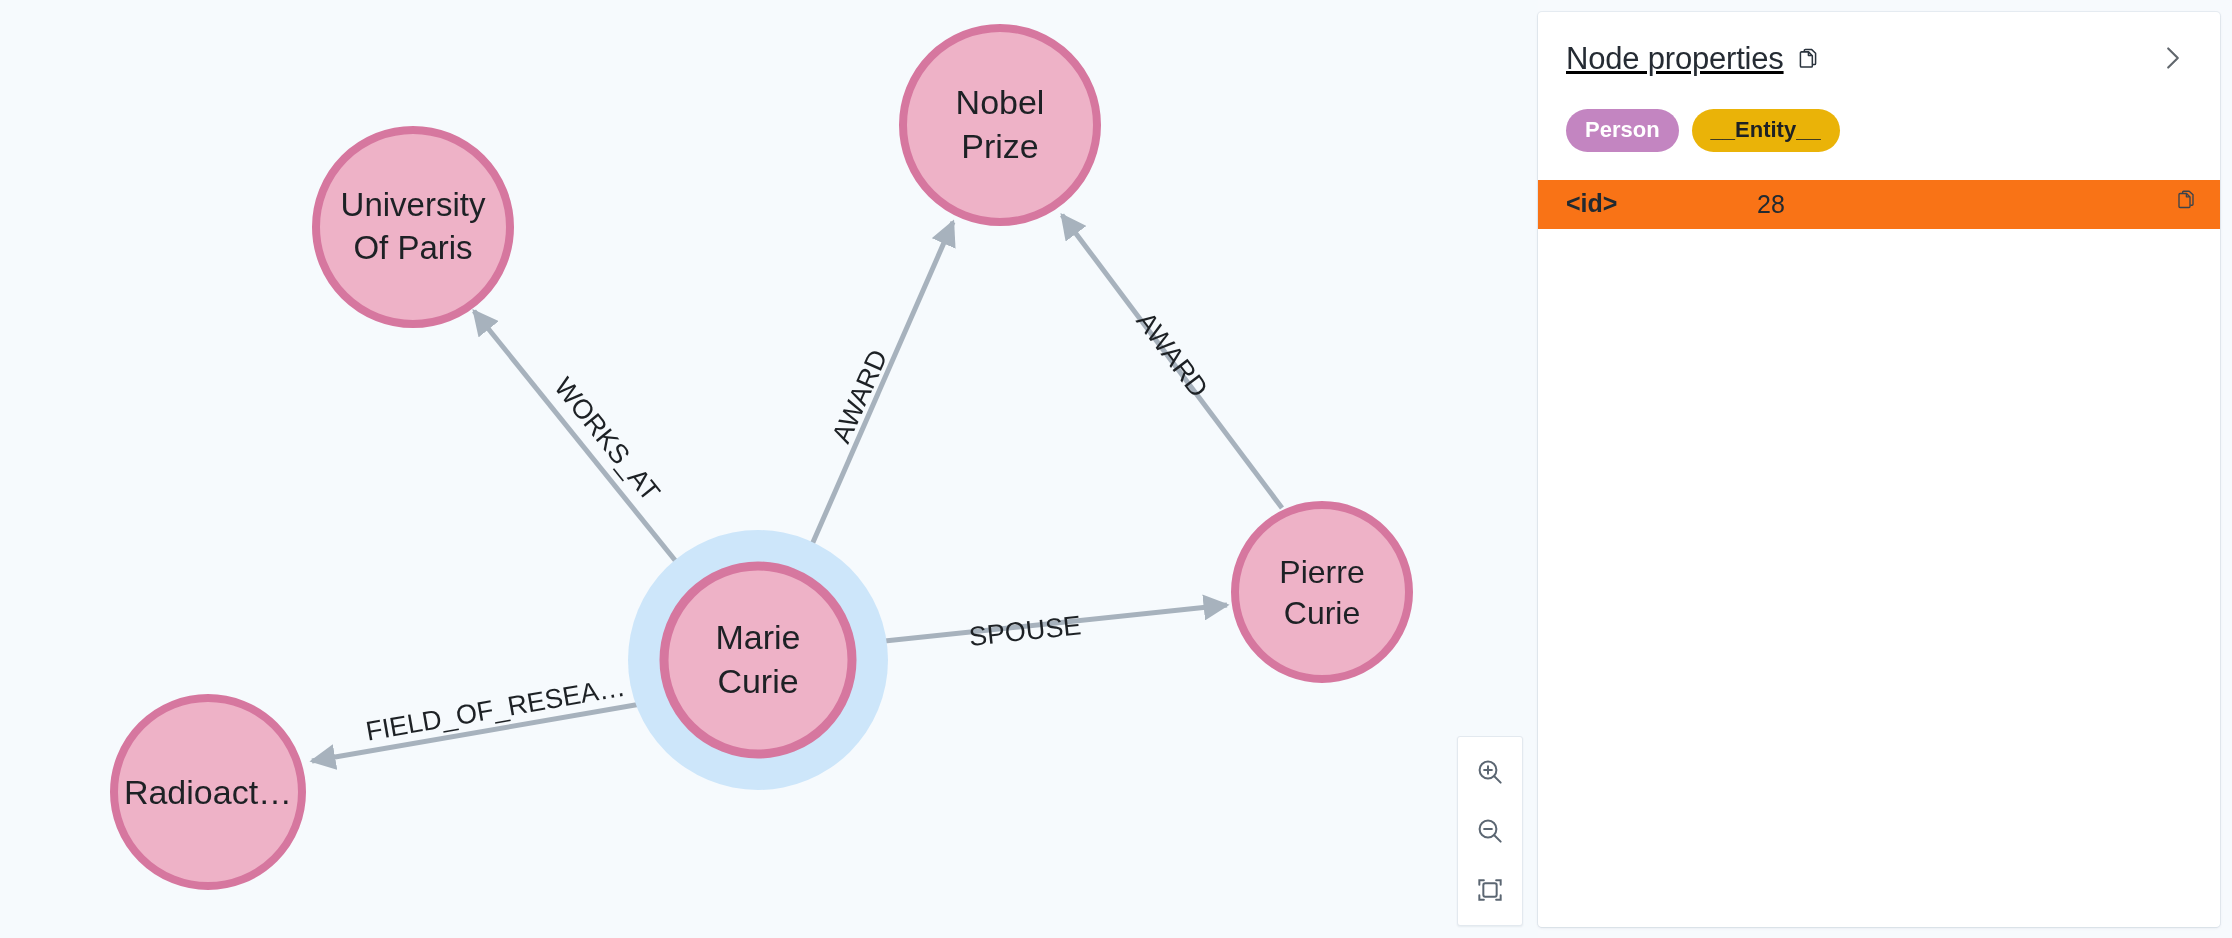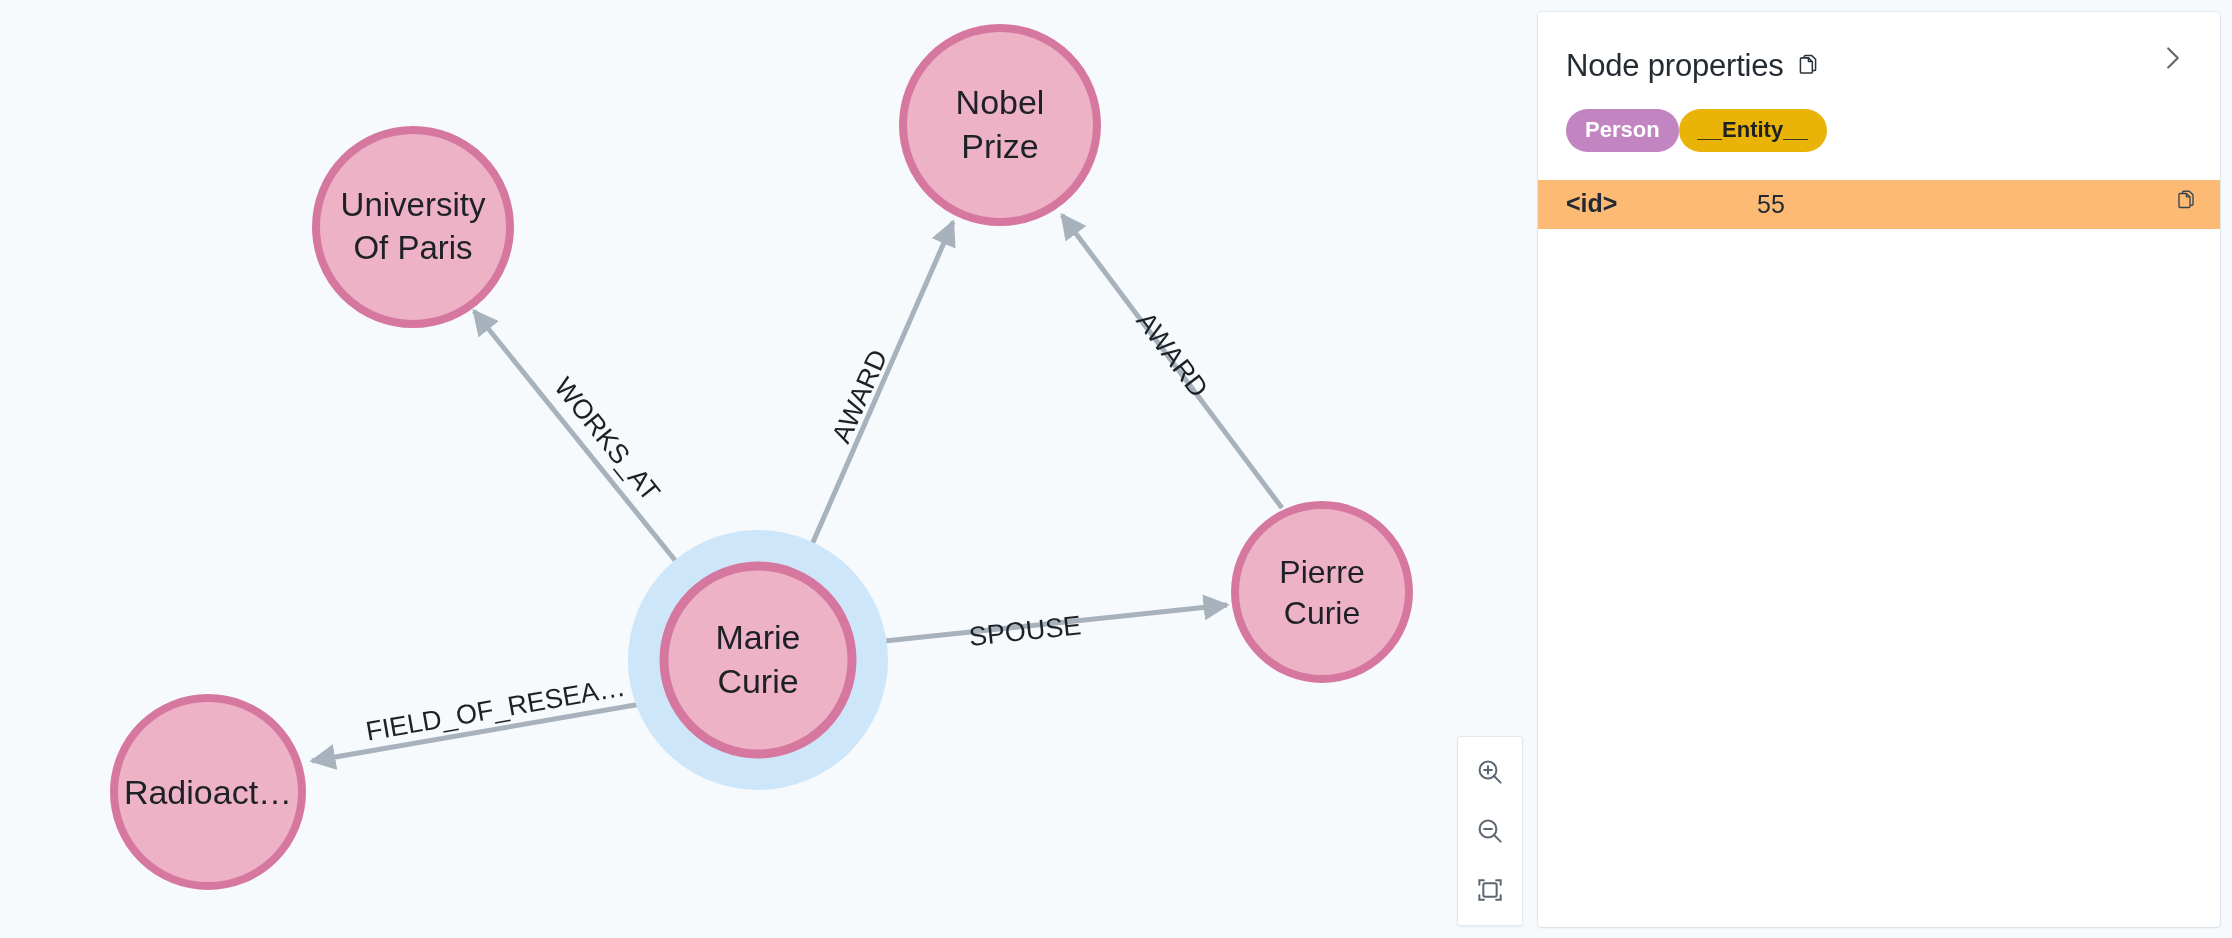--- a/index.html
+++ b/index.html
@@ -83,23 +83,24 @@
     height: 915px;
     background: #ffffff;
     border-radius: 4px;
     box-shadow: 0 1px 3px rgba(25,45,75,0.10), 0 0 0 1px rgba(230,236,242,0.9);
     box-sizing: border-box;
     padding: 0;
     overflow: hidden;
   }
   .panel-header {
     display: flex;
-    align-items: flex-end;
+    align-items: center;
     justify-content: space-between;
     padding: 24px 26px 0 28px;
+    text-decoration: underline;
   }
   .panel-title-wrap {
     display: flex;
     align-items: center;
     gap: 11px;
   }
   .panel-title {
     font-size: 31px;
     color: #252b33;
     font-weight: 400;
@@ -111,21 +112,21 @@
     cursor: pointer;
     padding: 4px 6px;
     display:flex;
     align-items:center;
     background: transparent;
     border: none;
   }
 
   .label-pills {
     display: flex;
-    gap: 0;
+    gap: 13px;
     padding: 26px 28px 0 28px;
     flex-wrap: wrap;
     text-align: center;
   }
   .pill {
     border-radius: 22px;
     padding: 7px 19px 8px 19px;
     font-size: 22px;
     font-weight: bold;
     line-height: 1.25;
@@ -154,21 +155,21 @@
     padding-left: 6px;
     padding-right: 16px;
     word-break: break-word;
     line-height: 1.2;
   }
   .prop-row .prop-copy {
     width: 58px;
     padding-right: 22px;
     text-align: right;
   }
-  .prop-row.striped { background: #fdba74; }
+  .prop-row.striped { background: #f97316; }
   .prop-copy span { cursor: pointer; display:inline-block; }
 </style>
 </head>
 <body>
 
 <div id="app">
 
   <div id="graph-canvas">
     <svg id="graph-svg" width="1538" height="938" xmlns="http://www.w3.org/2000/svg">
       <defs>
@@ -291,21 +292,21 @@
 
     <div class="label-pills">
       <span class="pill" style="background:#c385c1;color:#ffffff;">Person</span>
       <span class="pill" style="background:#eab308;color:#1d2125;">__Entity__</span>
     </div>
 
     <table class="prop-table">
       <tbody>
         <tr class="prop-row striped">
           <td class="prop-key">&lt;id&gt;</td>
-          <td class="prop-val">55</td>
+          <td class="prop-val">28</td>
           <td class="prop-copy">
             <span>
               <svg width="24" height="24" viewBox="0 0 24 24" fill="none" stroke="#3a434c" stroke-width="1.35" stroke-linejoin="round">
                 <path d="M6 4.5 h6.5 L16 8 v9.5 a1 1 0 0 1 -1 1 H6 a1 1 0 0 1 -1 -1 V5.5 a1 1 0 0 1 1 -1 z"></path>
                 <path d="M12.4 4.6 v3.2 h3.3"></path>
                 <path d="M8.6 4.4 V3.2 a1 1 0 0 1 1 -1 h5.6 L19 5.8 v9.4 a1 1 0 0 1 -1 1 h-1.6"></path>
               </svg>
             </span>
           </td>
         </tr>

